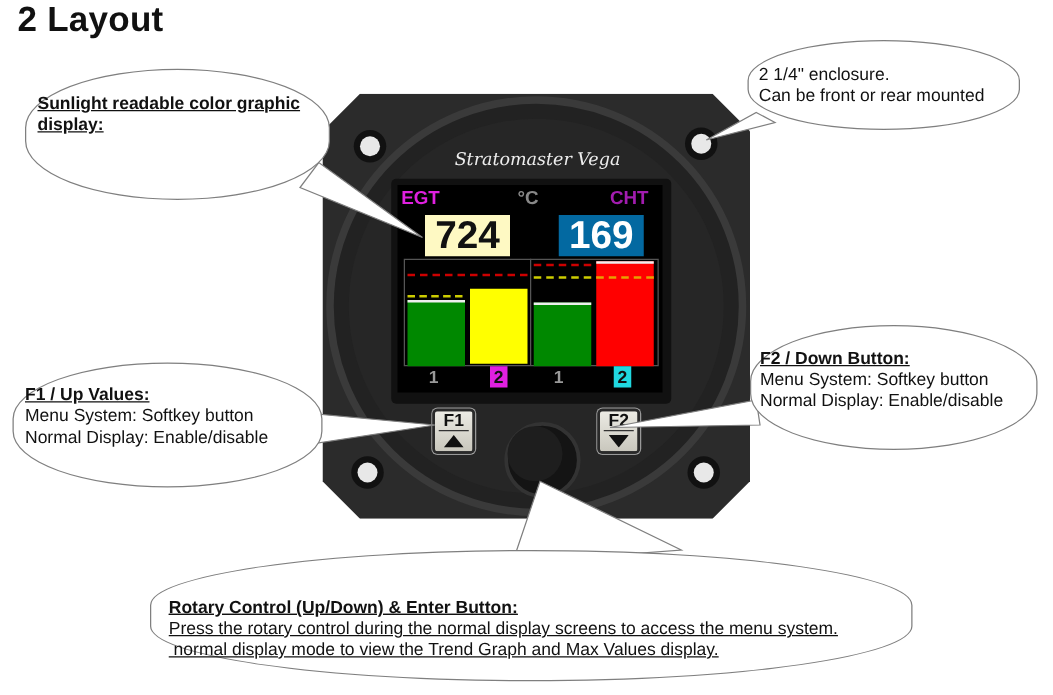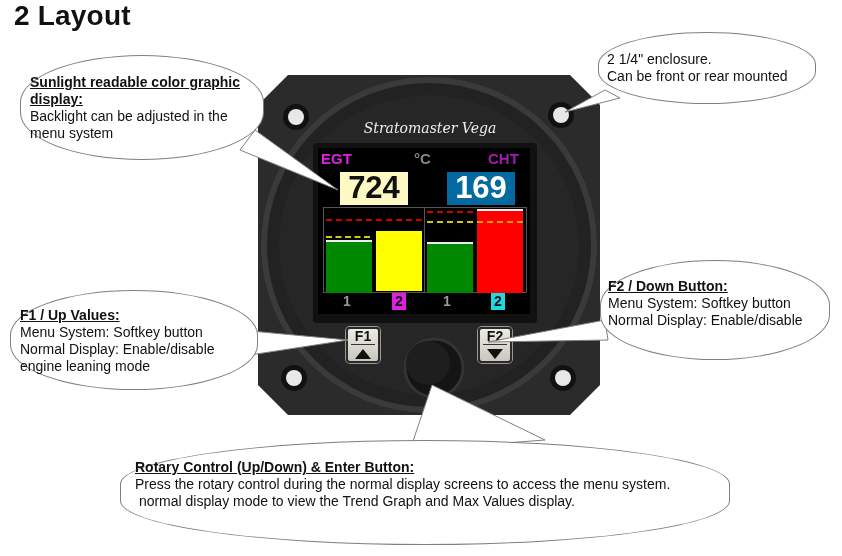--- a/index.html
+++ b/index.html
@@ -92,42 +92,40 @@
   <polygon points="255,130 240,150 338,190" fill="#fff" stroke="#7f7f7f" stroke-width="1"></polygon>
   <polygon points="605,90 620,98 565,112" fill="#fff" stroke="#7f7f7f" stroke-width="1"></polygon>
   <polygon points="240,330 250,355 348,340" fill="#fff" stroke="#7f7f7f" stroke-width="1"></polygon>
   <polygon points="605,320 608,340 488,342" fill="#fff" stroke="#7f7f7f" stroke-width="1"></polygon>
   <polygon points="410,450 545,440 432,385" fill="#fff" stroke="#7f7f7f" stroke-width="1"></polygon>
 </svg>
 
 <div class="callout" style="left:20px;top:55px;width:244px;height:105px;"></div>
 <div class="ctext" style="left:30px;top:74px;width:225px;z-index:6;">
   <span class="chead">Sunlight readable color graphic display:</span>
-  <span>Backlight can be adjusted in the menu system</span>
 </div>
 
 <div class="callout" style="left:598px;top:32px;width:218px;height:72px;"></div>
 <div class="ctext" style="left:607px;top:51px;width:205px;z-index:6;">
   <span style="display:block">2 1/4" enclosure.</span>
   <span style="display:block">Can be front or rear mounted</span>
 </div>
 
 <div class="callout" style="left:10px;top:290px;width:248px;height:100px;"></div>
 <div class="ctext" style="left:20px;top:307px;width:235px;z-index:6;">
   <span class="chead">F1 / Up Values:</span>
   <span style="display:block">Menu System: Softkey button</span>
   <span style="display:block">Normal Display: Enable/disable</span>
-  <span style="display:block">engine leaning mode</span>
 </div>
 
 <div class="callout" style="left:600px;top:260px;width:230px;height:100px;"></div>
 <div class="ctext" style="left:608px;top:278px;width:220px;z-index:6;">
   <span class="chead">F2 / Down Button:</span>
   <span style="display:block">Menu System: Softkey button</span>
   <span style="display:block">Normal Display: Enable/disable</span>
 </div>
 
 <div class="callout" style="left:120px;top:440px;width:610px;height:105px;border-radius:50% / 42%;"></div>
-<div class="ctext" style="left:135px;top:459px;width:590px;z-index:6;">
+<div class="ctext" style="left:135px;top:477px;width:590px;z-index:6;text-decoration:underline;">
   <span class="chead">Rotary Control (Up/Down) &amp; Enter Button:</span>
   <span style="display:block;white-space:pre">Press the rotary control during the normal display screens to access the menu system.</span>
   <span style="display:block;white-space:pre"> normal display mode to view the Trend Graph and Max Values display.</span>
 </div>
 
 </body></html>

